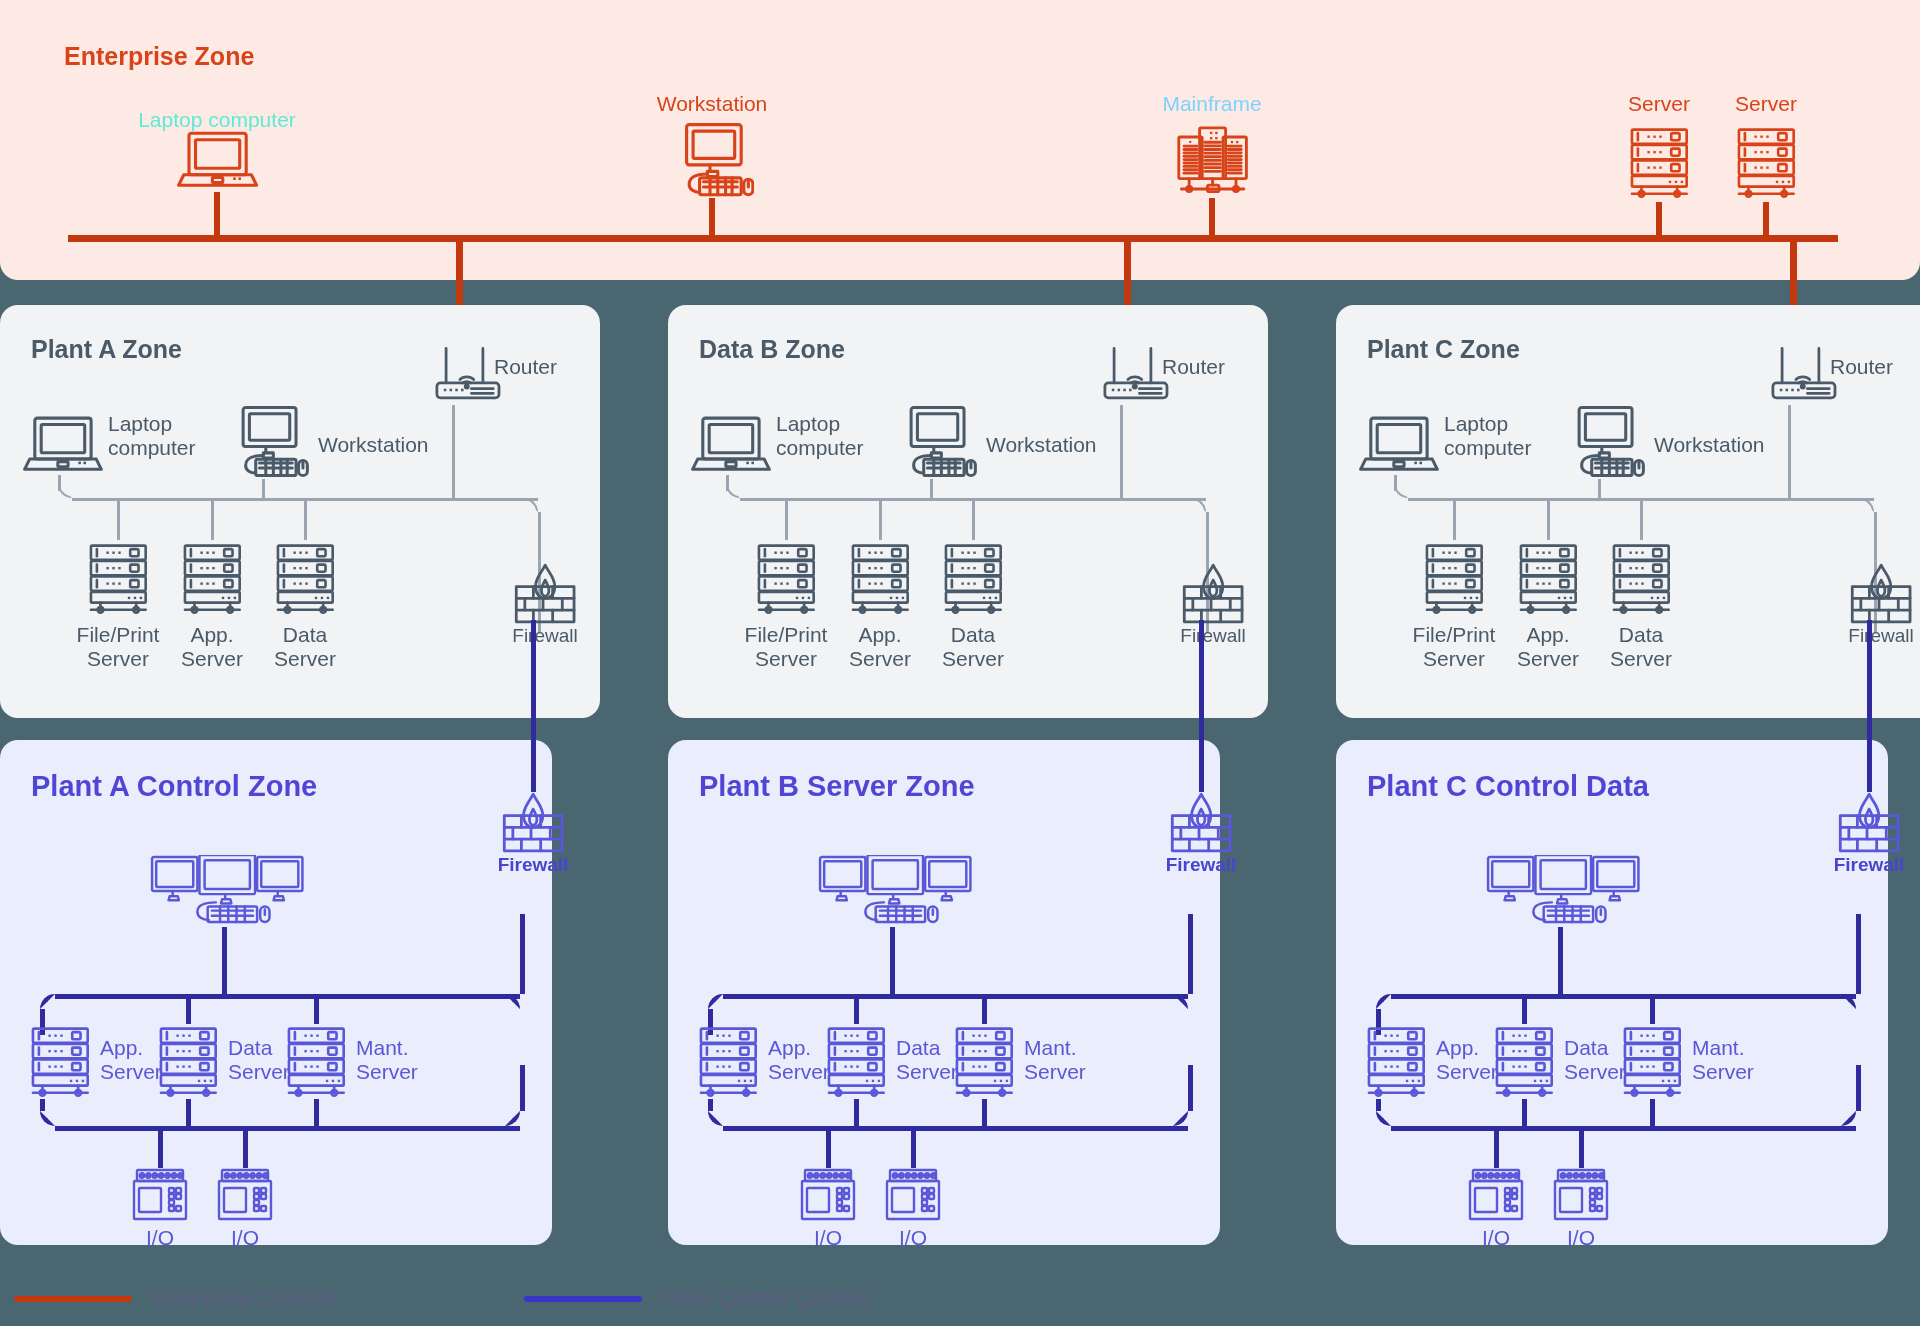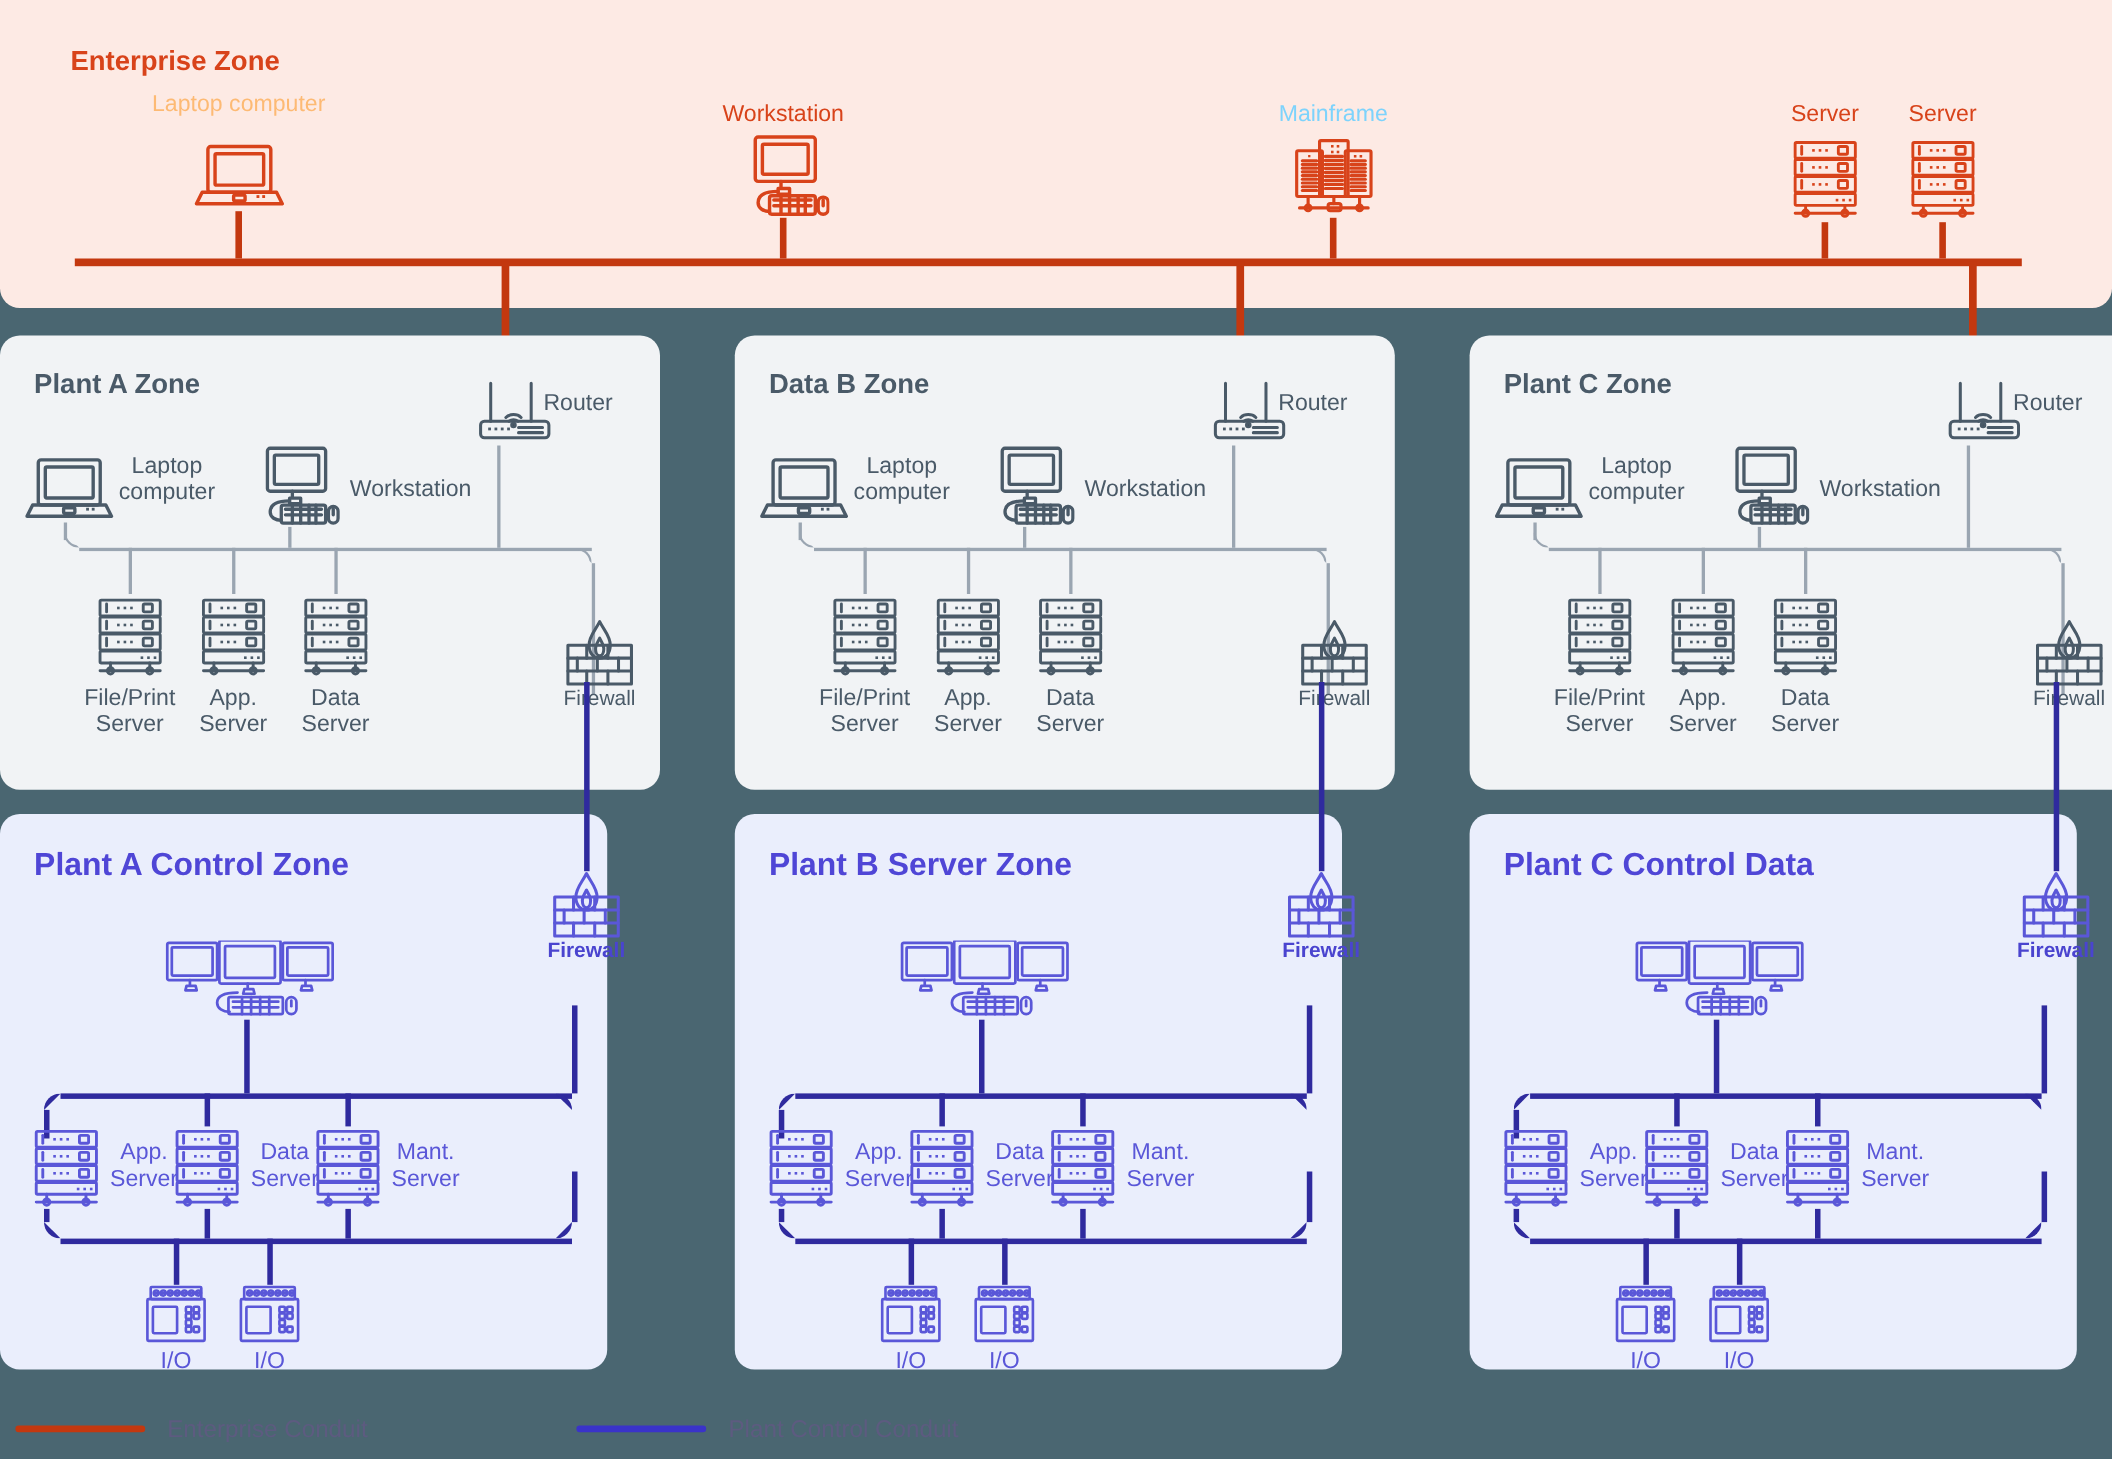--- a/index.html
+++ b/index.html
@@ -18,21 +18,21 @@
   .zone-ctrl  { background: #eaeefc; }
 
   .zone-title { position: absolute; font-weight: bold; white-space: nowrap; }
   .t-ent   { color: #d8431a; font-size: 25px; }
   .t-plant { color: #3f4e5c; font-size: 25px; }
   .t-ctrl  { color: #4f46d6; font-size: 29px; }
 
   
   .lbl { position: absolute; white-space: nowrap; line-height: 1.12; }
   .lbl.c { text-align: center; transform: translateX(-50%); }
-  .lbl.l { text-align: center; }
+  .lbl.l { text-align: left; }
   .lbl-ent   { color: #d8431a; font-size: 21px; }
   .lbl-plant { color: #4a5a68; font-size: 21px; }
   .lbl-ctrl  { color: #5a57d8; font-size: 21px; }
   .lbl-fw-dark { color: #3f4e5c; font-size: 19px; }
   .lbl-fw-blue { color: #4a44cf; font-size: 19px; font-weight: bold; }
 
   
   .icon { position: absolute; }
   .icon svg { display: block; }
 
@@ -48,21 +48,21 @@
   .legend-text { color: #5d5b80; font-size: 22px; white-space: nowrap; }
 </style>
 </head>
 <body>
 
 <div id="root">
 
 <div class="zone zone-ent" style="left: 0px; top: -20px; width: 1920px; height: 300px; background: rgb(253, 234, 228);"></div>
     <div class="zone-title t-ent" style="left: 28px; top: 42px; color: rgb(216, 67, 26); margin-left: 36px;">Enterprise Zone</div>
     <div class="ln" style="left: 68px; top: 235px; width: 1770px; height: 7px; background: rgb(195, 56, 15);"></div>
-    <div class="lbl c lbl-ent" style="left: 217px; top: 83px; color: #fdba74;">
+    <div class="lbl c lbl-ent" style="left: 217px; top: 108px; color: #5eead4;">
       <div>Laptop computer</div>
     </div>
     <div class="icon" style="left: 176px; top: 128px; width: 82px; height: 62px;">
       <svg width="83.2" height="62.400000000000006" viewBox="0 0 64 48" fill="none" stroke="#d8431a" stroke-width="2.4" stroke-linecap="round" stroke-linejoin="round">
         <rect x="10" y="4" width="44" height="32" rx="2"></rect>
         <rect x="15" y="9" width="34" height="22" rx="1"></rect>
         <path d="M6 36 L58 36 L62 44 L2 44 Z"></path>
         <rect x="28" y="38" width="8" height="4" rx="1"></rect>
         <rect x="44" y="38" width="2" height="2" fill="#d8431a" stroke="none"></rect>
         <rect x="48" y="38" width="2" height="2" fill="#d8431a" stroke="none"></rect>

